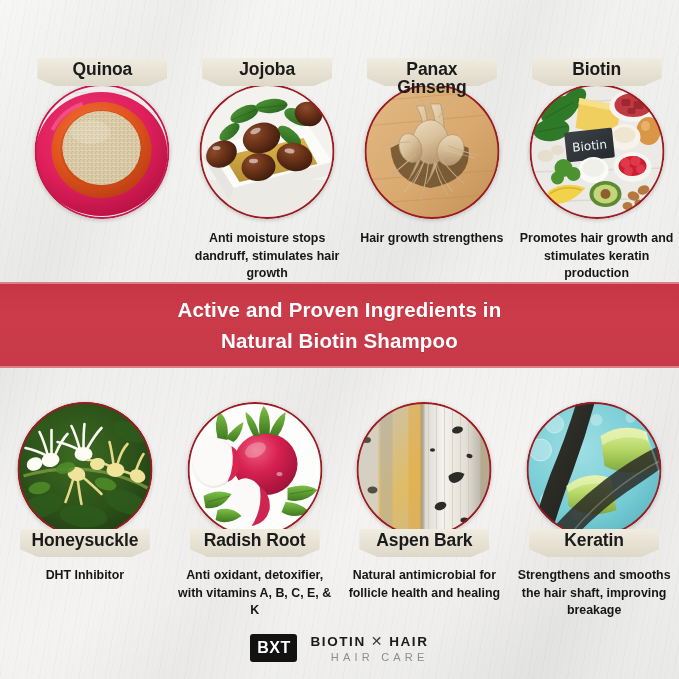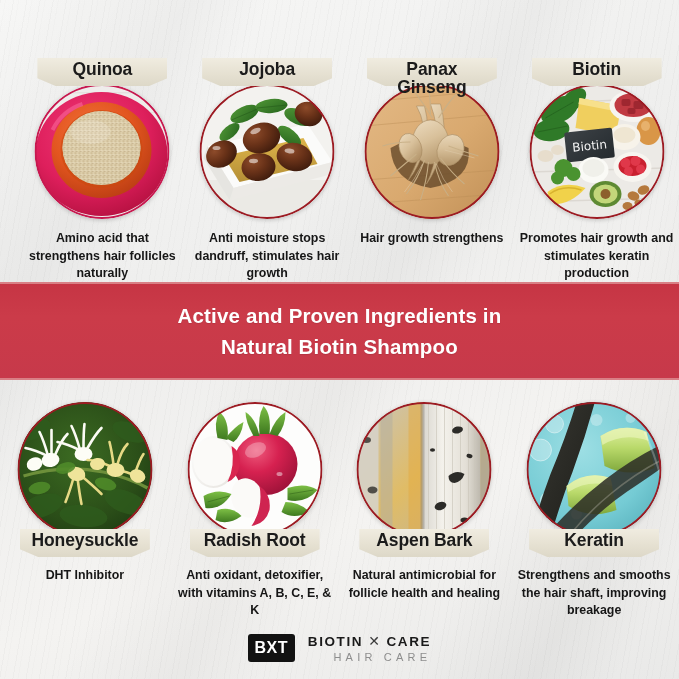--- a/index.html
+++ b/index.html
@@ -119,21 +119,21 @@
   }
   .desc-top    { top: 178px; }
   .desc-bottom { top: 186px; }
 
   
   #banner {
     position: absolute;
     left: 0;
     top: 282px;
     width: 679px;
-    height: 98px;
+    height: 86px;
     background: linear-gradient(180deg, #c63544 0%, #cb3b49 35%, #c7394a 100%);
     border-top: 2px solid #d97f85;
     border-bottom: 2px solid #d97f85;
     display: flex;
     align-items: center;
     justify-content: center;
     z-index: 6;
   }
   #banner-text {
     color: #ffffff;
@@ -240,21 +240,20 @@
             <ellipse cx="67" cy="66" rx="50" ry="48" fill="url(#qBowl)"></ellipse>
             <ellipse cx="67" cy="65" rx="41" ry="39" fill="#c9480f" opacity="0.55"></ellipse>
             <ellipse cx="67" cy="64" rx="39" ry="37" fill="url(#qSeed)"></ellipse>
             <ellipse cx="67" cy="64" rx="39" ry="37" fill="url(#qGrain)" opacity="0.9"></ellipse>
             <ellipse cx="56" cy="48" rx="20" ry="12" fill="#fff" opacity="0.16"></ellipse>
             <path d="M18 46 A52 52 0 0 1 48 20" stroke="#ff7aa8" stroke-width="4" fill="none" opacity="0.45"></path>
           </svg>
         </div>
         <div class="ring ring-pink"></div>
       </div>
-      <div class="desc desc-top">Amino acid that strengthens hair follicles naturally</div>
     </div>
 
     <div class="cell">
       <div class="ribbon ribbon-top"></div>
       <div class="ribbon-label ribbon-label-top">Jojoba</div>
       <div class="photo-wrap photo-top">
         <div class="photo">
           <svg viewBox="0 0 135 135" width="135" height="135">
             <defs>
               <radialGradient id="jSeed" cx="35%" cy="28%" r="80%">
@@ -725,19 +724,19 @@
   </div>
 
   <div id="footer">
     <div id="logo-mark">
       <span id="logo-mark-text">BXT</span>
     </div>
     <div id="logo-words">
       <div id="logo-line1">
         <span>BIOTIN</span>
         <span id="logo-x">✕</span>
-        <span>CARE</span>
+        <span>HAIR</span>
       </div>
       <div id="logo-line2">HAIR CARE</div>
     </div>
   </div>
 
 </div>
 
 </body></html>

